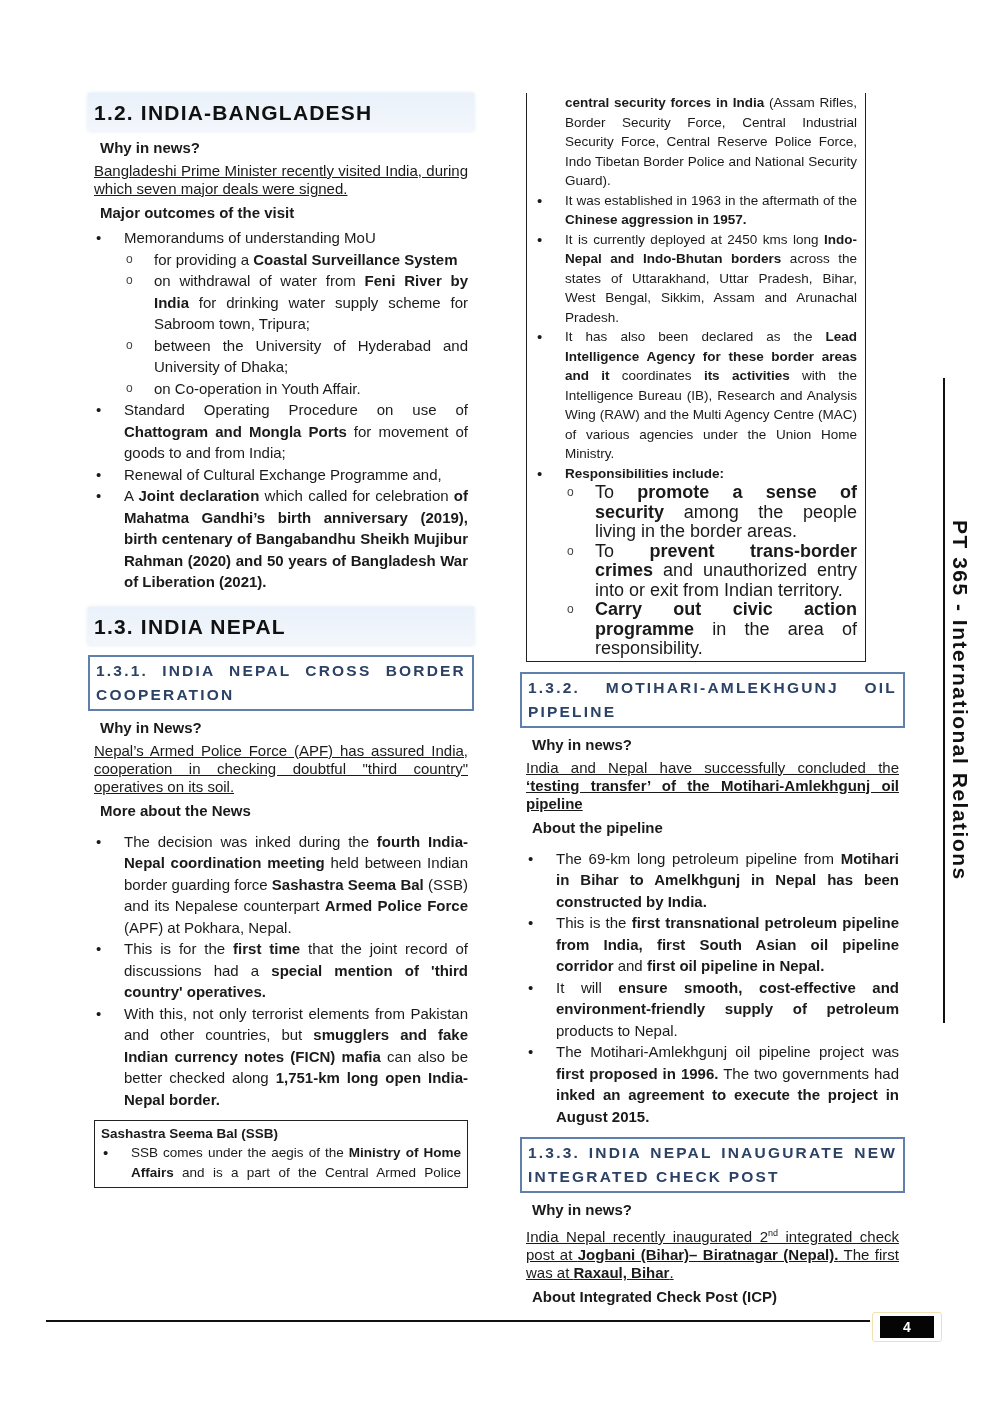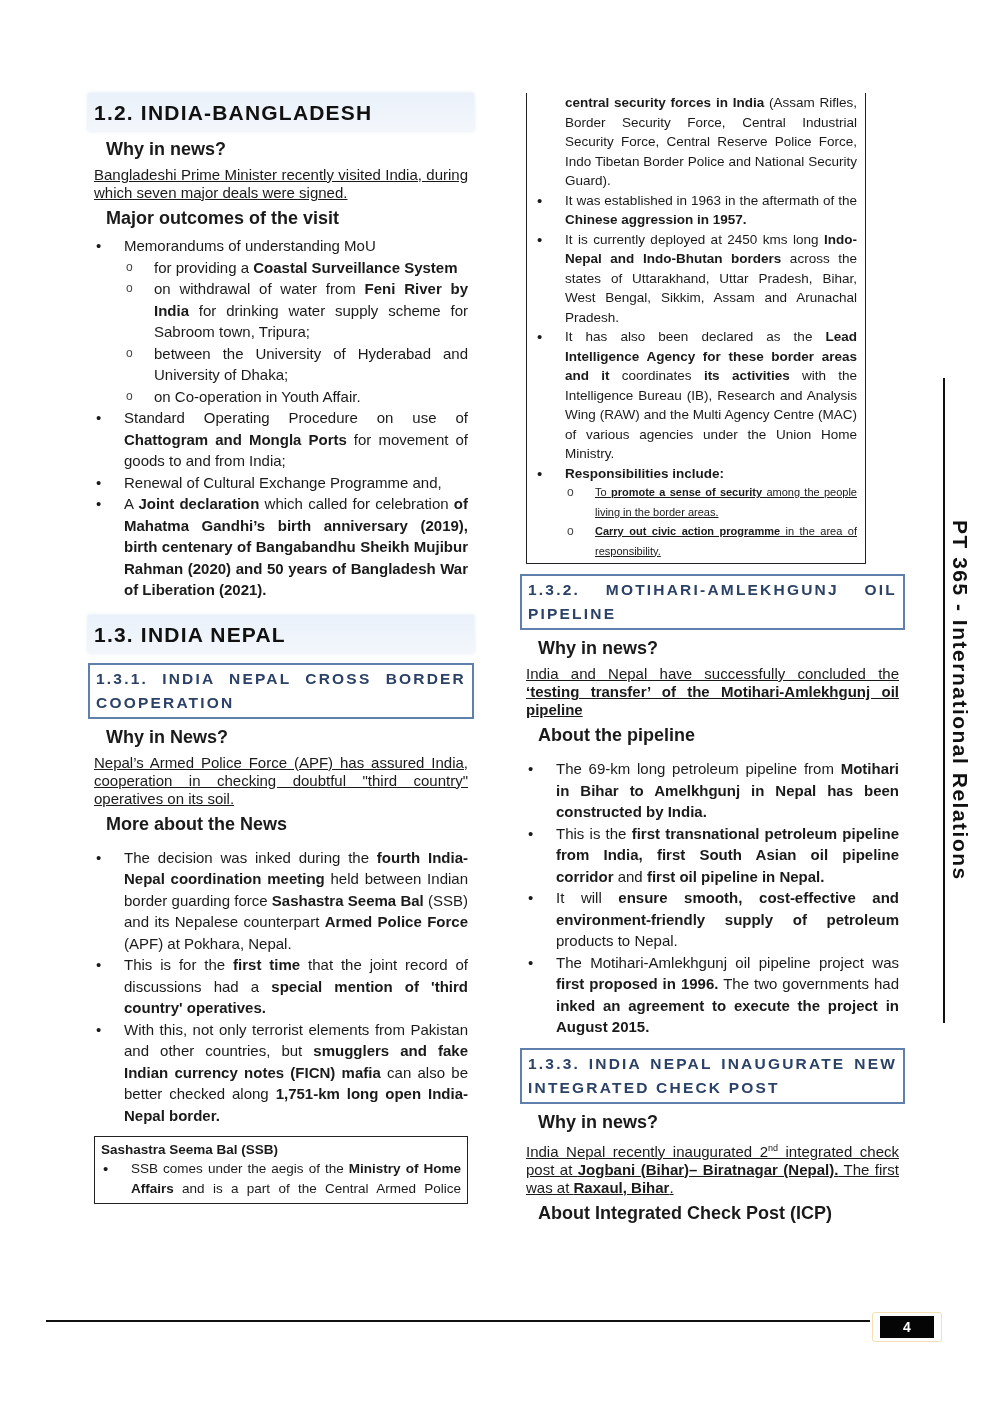--- a/index.html
+++ b/index.html
@@ -17,21 +17,21 @@
     font-size: 21px; font-weight: bold; letter-spacing: 1.2px;
     padding: 8px 6px 6px 6px; color: #111; margin-bottom: 8px;
   }
   .h3 {
     border: 2px solid #5f80ad;
     color: #2b4166; font-weight: bold; font-size: 15.5px;
     letter-spacing: 2.2px; line-height: 24px;
     padding: 2px 6px 2px 6px; margin: 10px 0 8px 0;
     text-align: justify; text-align-last: left;
   }
-  .sub { font-weight: bold; font-size: 18px; margin: 6px 6px 6px 18px; }
+  .sub { font-weight: bold; font-size: 15px; margin: 6px 6px 6px 12px; }
   .para { font-size: 15px; line-height: 18px; margin: 4px 6px 6px 6px; text-align: justify; text-decoration: underline; }
   ul.l1 { list-style: none; margin: 6px 6px 4px 6px; padding: 0; }
   ul.l1 > li {
     position: relative; padding-left: 30px; font-size: 15px; line-height: 21.5px;
     text-align: justify;
   }
   ul.l1 > li::before {
     content: "\2022"; position: absolute; left: 2px; top: 0; font-size: 15px;
   }
   ul.l2 { list-style: none; margin: 0; padding: 0; }
@@ -43,21 +43,21 @@
   }
   b { font-weight: bold; }
 
   .ssb-box {
     border: 1.5px solid #222; padding: 3px 6px 2px 6px; margin: 10px 6px 0 6px;
     height: 68px; overflow: hidden; box-sizing: border-box;
   }
   .ssb-box .title { font-weight: bold; font-size: 13.5px; line-height: 19px; }
   .ssb-box ul.l1, .ssb-cont ul.l1 { margin: 0; }
   .ssb-box ul.l1 > li, .ssb-cont ul.l1 > li { font-size: 13.5px; line-height: 19.5px; }
-  .ssb-box ul.l2 > li, .ssb-cont ul.l2 > li { font-size: 11px; line-height: 19.5px; text-decoration: underline; }
+  .ssb-box ul.l2 > li, .ssb-cont ul.l2 > li { font-size: 18px; line-height: 19.5px; }
 
   .ssb-cont {
     border: 1.5px solid #222; border-top: none; padding: 0 8px 2px 8px;
     margin: 0 0 10px 6px; width: 340px; box-sizing: border-box;
   }
 
   .side-label {
     position: absolute; left: 948px; top: 520px;
     writing-mode: vertical-rl; font-size: 21px; font-weight: bold; letter-spacing: 1.5px;
     color: #111;
@@ -120,20 +120,21 @@
 <div class="col col-right">
   <div class="ssb-cont">
     <ul class="l1">
       <li style="padding-left:30px;"><b>central security forces in India</b><span> (Assam Rifles, Border Security Force, Central Industrial Security Force, Central Reserve Police Force, Indo Tibetan Border Police and National Security Guard).</span></li>
       <li class="bul"><span>It was established in 1963 in the aftermath of the </span><b>Chinese aggression in 1957.</b></li>
       <li class="bul"><span>It is currently deployed at 2450 kms long </span><b>Indo-Nepal and Indo-Bhutan borders</b><span> across the states of Uttarakhand, Uttar Pradesh, Bihar, West Bengal, Sikkim, Assam and Arunachal Pradesh.</span></li>
       <li class="bul"><span>It has also been declared as the </span><b>Lead Intelligence Agency for these border areas and it</b><span> coordinates </span><b>its activities</b><span> with the Intelligence Bureau (IB), Research and Analysis Wing (RAW) and the Multi Agency Centre (MAC) of various agencies under the Union Home Ministry.</span></li>
       <li class="bul"><b>Responsibilities include:</b>
         <ul class="l2">
           <li><span>To </span><b>promote a sense of security</b><span> among the people living in the border areas.</span></li>
+          <li><span>To </span><b>prevent trans-border crimes</b><span> and unauthorized entry into or exit from Indian territory.</span></li>
           <li><b>Carry out civic action programme</b><span> in the area of responsibility.</span></li>
         </ul>
       </li>
     </ul>
   </div>
 
   <div class="h3">1.3.2. MOTIHARI-AMLEKHGUNJ OIL PIPELINE</div>
   <div class="sub">Why in news?</div>
   <div class="para"><span>India and Nepal have successfully concluded the </span><b>‘testing transfer’ of the Motihari-Amlekhgunj oil pipeline</b></div>
   <div class="sub">About the pipeline</div>

